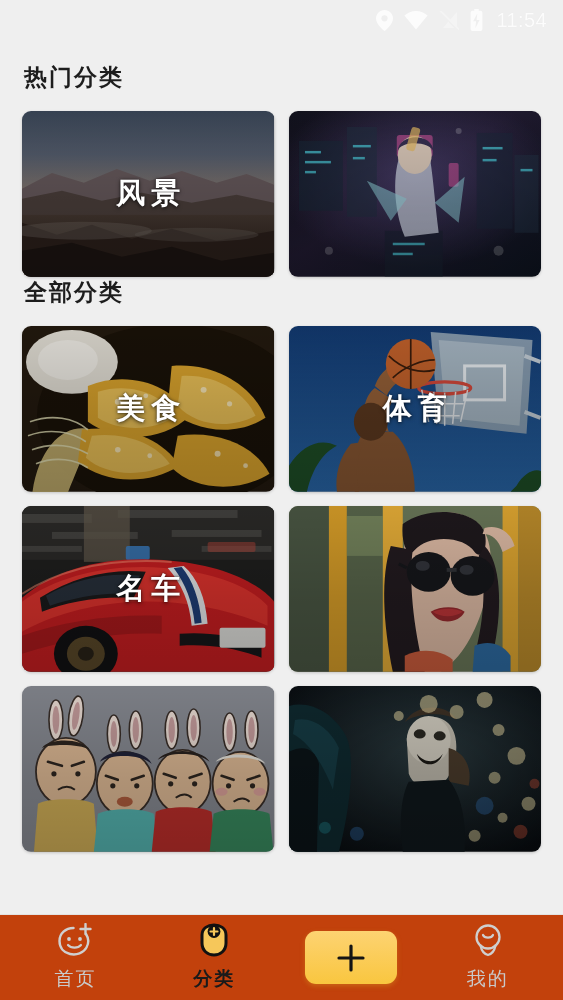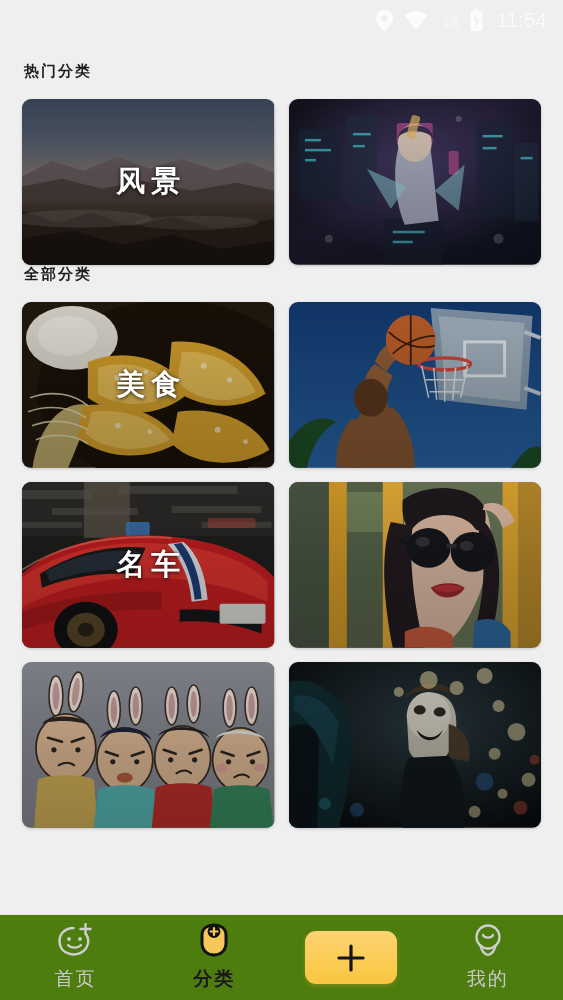--- a/index.html
+++ b/index.html
@@ -22,21 +22,21 @@
   .sb-dim { opacity:.42; }
   .sb-time {
     color:#fcfcfc; font-size:20px; letter-spacing:.4px;
     margin-left:2px; text-shadow:0 0 1px rgba(0,0,0,.06);
   }
 
   
   .content { flex:1 1 auto; overflow:hidden; position:relative; }
 
   .section-title {
-    font-size:15px; color:#1d1d1d; font-weight:700;
+    font-size:23px; color:#1d1d1d; font-weight:700;
     letter-spacing:2px; padding:0 0 0 24px;
   }
   .t1 { margin-top:22px; }
   .t2 { }
 
   .grid {
     display:grid; grid-template-columns:1fr 1fr;
     gap:14px 14px; padding:0 22px; margin-top:18px;
   }
   .card {
@@ -52,21 +52,21 @@
   }
   .card .cap {
     position:relative; z-index:2;
     color:#fff; font-size:29px; font-weight:700; letter-spacing:6px;
     text-indent:6px;
     text-shadow:0 1px 4px rgba(0,0,0,.65), 0 0 2px rgba(0,0,0,.5);
   }
 
   
   .navbar {
-    flex:0 0 86px; height:86px; background:#4d7c0f;
+    flex:0 0 86px; height:86px; background:#c2410c;
     border-top:1px solid #e2e2e2;
     display:flex; align-items:center; justify-content:space-around;
     padding:0 6px;
   }
   .nav-item {
     width:96px; height:72px;
     display:flex; flex-direction:column; align-items:center; justify-content:center; gap:5px;
   }
   .nav-label { font-size:19px; letter-spacing:2px; color:#c9c9c9; }
   .nav-item.active .nav-label { color:#1a1a1a; font-weight:700; }
@@ -281,20 +281,21 @@
             <path d="M100 30 C114 44 132 48 146 44" stroke="#3b1d0c" stroke-width="1.7" fill="none"></path>
             <path d="M104 52 C116 40 134 34 146 34" stroke="#3b1d0c" stroke-width="1.7" fill="none"></path>
             <path d="M122 13 L122 63" stroke="#3b1d0c" stroke-width="1.7"></path>
           </g>
           <g fill="#1f5128">
             <path d="M0 140 C14 118 32 112 48 120 C36 126 24 140 18 166 L0 166Z"></path>
             <path d="M228 160 C236 146 248 142 253 146 L253 166 L222 166Z"></path>
           </g>
         </svg>
         <div class="shade"></div>
+        <div class="cap">体育</div>
       </div>
 
       <div class="card">
         <svg class="art" viewBox="0 0 253 166" preserveAspectRatio="none">
           <rect width="253" height="166" fill="#20201f"></rect>
           <rect width="253" height="54" fill="#2c2b29"></rect>
           <g fill="#4b4a46" opacity=".8">
             <rect x="0" y="8" width="70" height="9"></rect>
               <rect x="96" y="4" width="120" height="8"></rect>
             <rect x="30" y="26" width="86" height="7"></rect>

